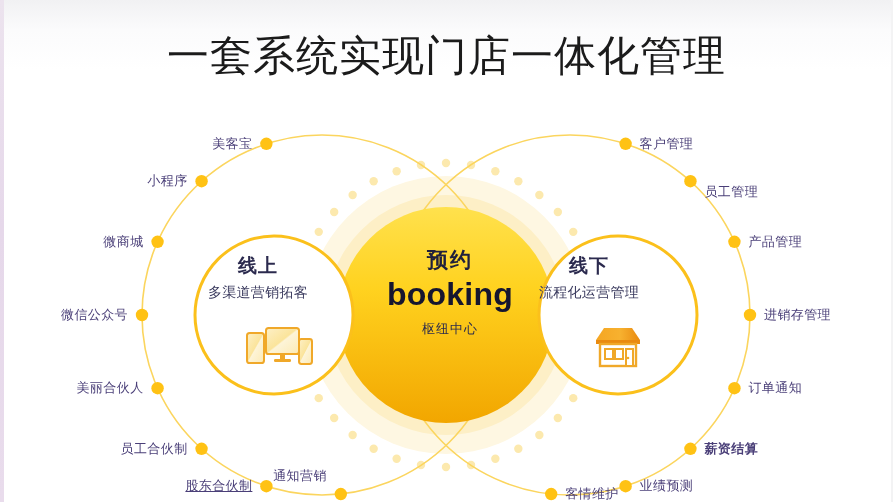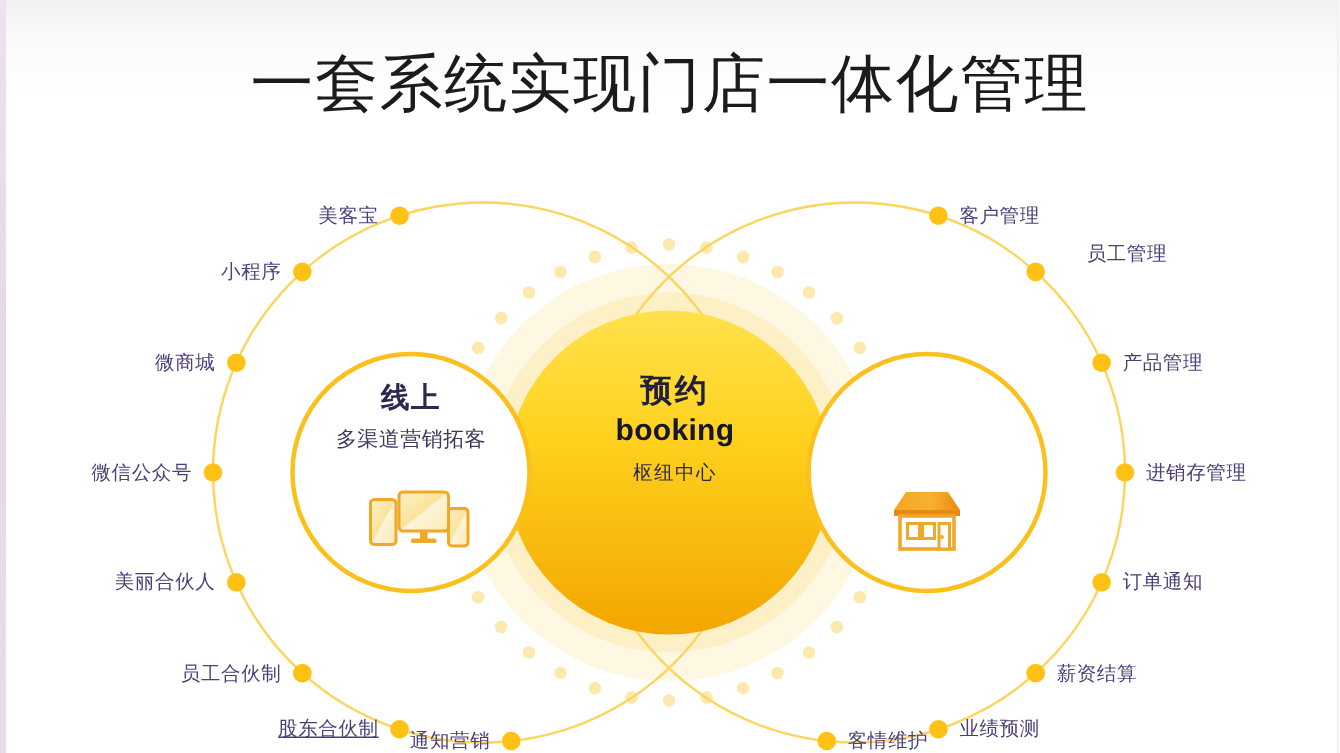--- a/index.html
+++ b/index.html
@@ -50,30 +50,30 @@
     pointer-events:none;
   }
   .lobe-title {
     font-size:19px; font-weight:bold; color:#2b2a4e;
     line-height:1.1; letter-spacing:1px;
   }
   .lobe-sub {
     font-size:14px; color:#3a3a5e; margin-top:7px; letter-spacing:.3px;font-family:Liberation Serif, serif;
   }
 
-  #online-content { left:194px; top:128px; }
+  #online-content { left:178px; top:128px; }
   #offline-content { left:509px; top:128px; }
 
   
   #hub-content {
     position:absolute; left:367px; top:118px; width:166px;
     text-align:center; pointer-events:none;
   }
   #hub-cn   { font-size:21px; font-weight:bold; color:#20203c; letter-spacing:2px; }
-  #hub-en   { font-size:20px; font-weight:bold; color:#16162f; margin-top:2px; letter-spacing:.2px; }
+  #hub-en   { font-size:32px; font-weight:bold; color:#16162f; margin-top:2px; letter-spacing:.2px; }
   #hub-desc { font-size:13px; color:#2c2c4c; margin-top:7px; letter-spacing:1px; }
 
   
   .orbit-label {
     position:absolute;
     font-size:13px;
     color:#4a3f78;
     white-space:nowrap;
     letter-spacing:.4px;
   }
@@ -202,40 +202,44 @@
         <rect x="32" y="22" width="7" height="17" fill="#FFFFFF" stroke="#F0A829" stroke-width="2"></rect>
         <circle cx="34" cy="31" r="1.3" fill="#F0A829"></circle>
       </g>
     </svg>
 
     <div class="lobe-content" id="online-content">
       <div class="lobe-title">线上</div>
       <div class="lobe-sub">多渠道营销拓客</div>
     </div>
 
+    <div class="lobe-content" id="offline-content">
+      <div class="lobe-title">线下</div>
+      <div class="lobe-sub">流程化运营管理</div>
+    </div>
 
     <div id="hub-content">
       <div id="hub-cn">预约</div>
       <div id="hub-en">booking</div>
       <div id="hub-desc">枢纽中心</div>
     </div>
 
     <div id="label-layer">
         <div class="orbit-label left" style="top: 6.80983px; right: 640.623px;">美客宝</div>
         <div class="orbit-label left" style="top: 44.2339px; right: 705.444px;">小程序</div>
         <div class="orbit-label left" style="top: 104.787px; right: 749.438px;">微商城</div>
         <div class="orbit-label left" style="top: 178px; right: 765px;">微信公众号</div>
         <div class="orbit-label left" style="top: 251.213px; right: 749.438px;">美丽合伙人</div>
         <div class="orbit-label left" style="top: 311.766px; right: 705.444px;">员工合伙制</div>
         <div class="orbit-label left" style="top: 349.19px; right: 640.623px; text-decoration: underline;">股东合伙制</div>
-        <div class="orbit-label left" style="top: 357px; right: 566.185px;">通知营销</div>
+        <div class="orbit-label left" style="top: 339px; right: 566.185px;">通知营销</div>
         <div class="orbit-label right" style="top: 6.80983px; left: 639.623px;">客户管理</div>
-        <div class="orbit-label right" style="top: 32px; left: 704.444px; margin-left: 20px;">员工管理</div>
+        <div class="orbit-label right" style="top: 55px; left: 704.444px;">员工管理</div>
         <div class="orbit-label right" style="top: 104.787px; left: 748.438px;">产品管理</div>
         <div class="orbit-label right" style="top: 178px; left: 764px;">进销存管理</div>
         <div class="orbit-label right" style="top: 251.213px; left: 748.438px; text-align: right;">订单通知</div>
-        <div class="orbit-label right" style="top: 311.766px; left: 704.444px;">薪资结算</div>
+        <div class="orbit-label right" style="top: 311.766px; left: 704.444px; font-weight: bold;">薪资结算</div>
         <div class="orbit-label right" style="top: 349.19px; left: 639.623px;">业绩预测</div>
         <div class="orbit-label right" style="top: 357.014px; left: 565.185px;">客情维护</div>
       </div>
 
   </div>
 </div>
 
 </body></html>

